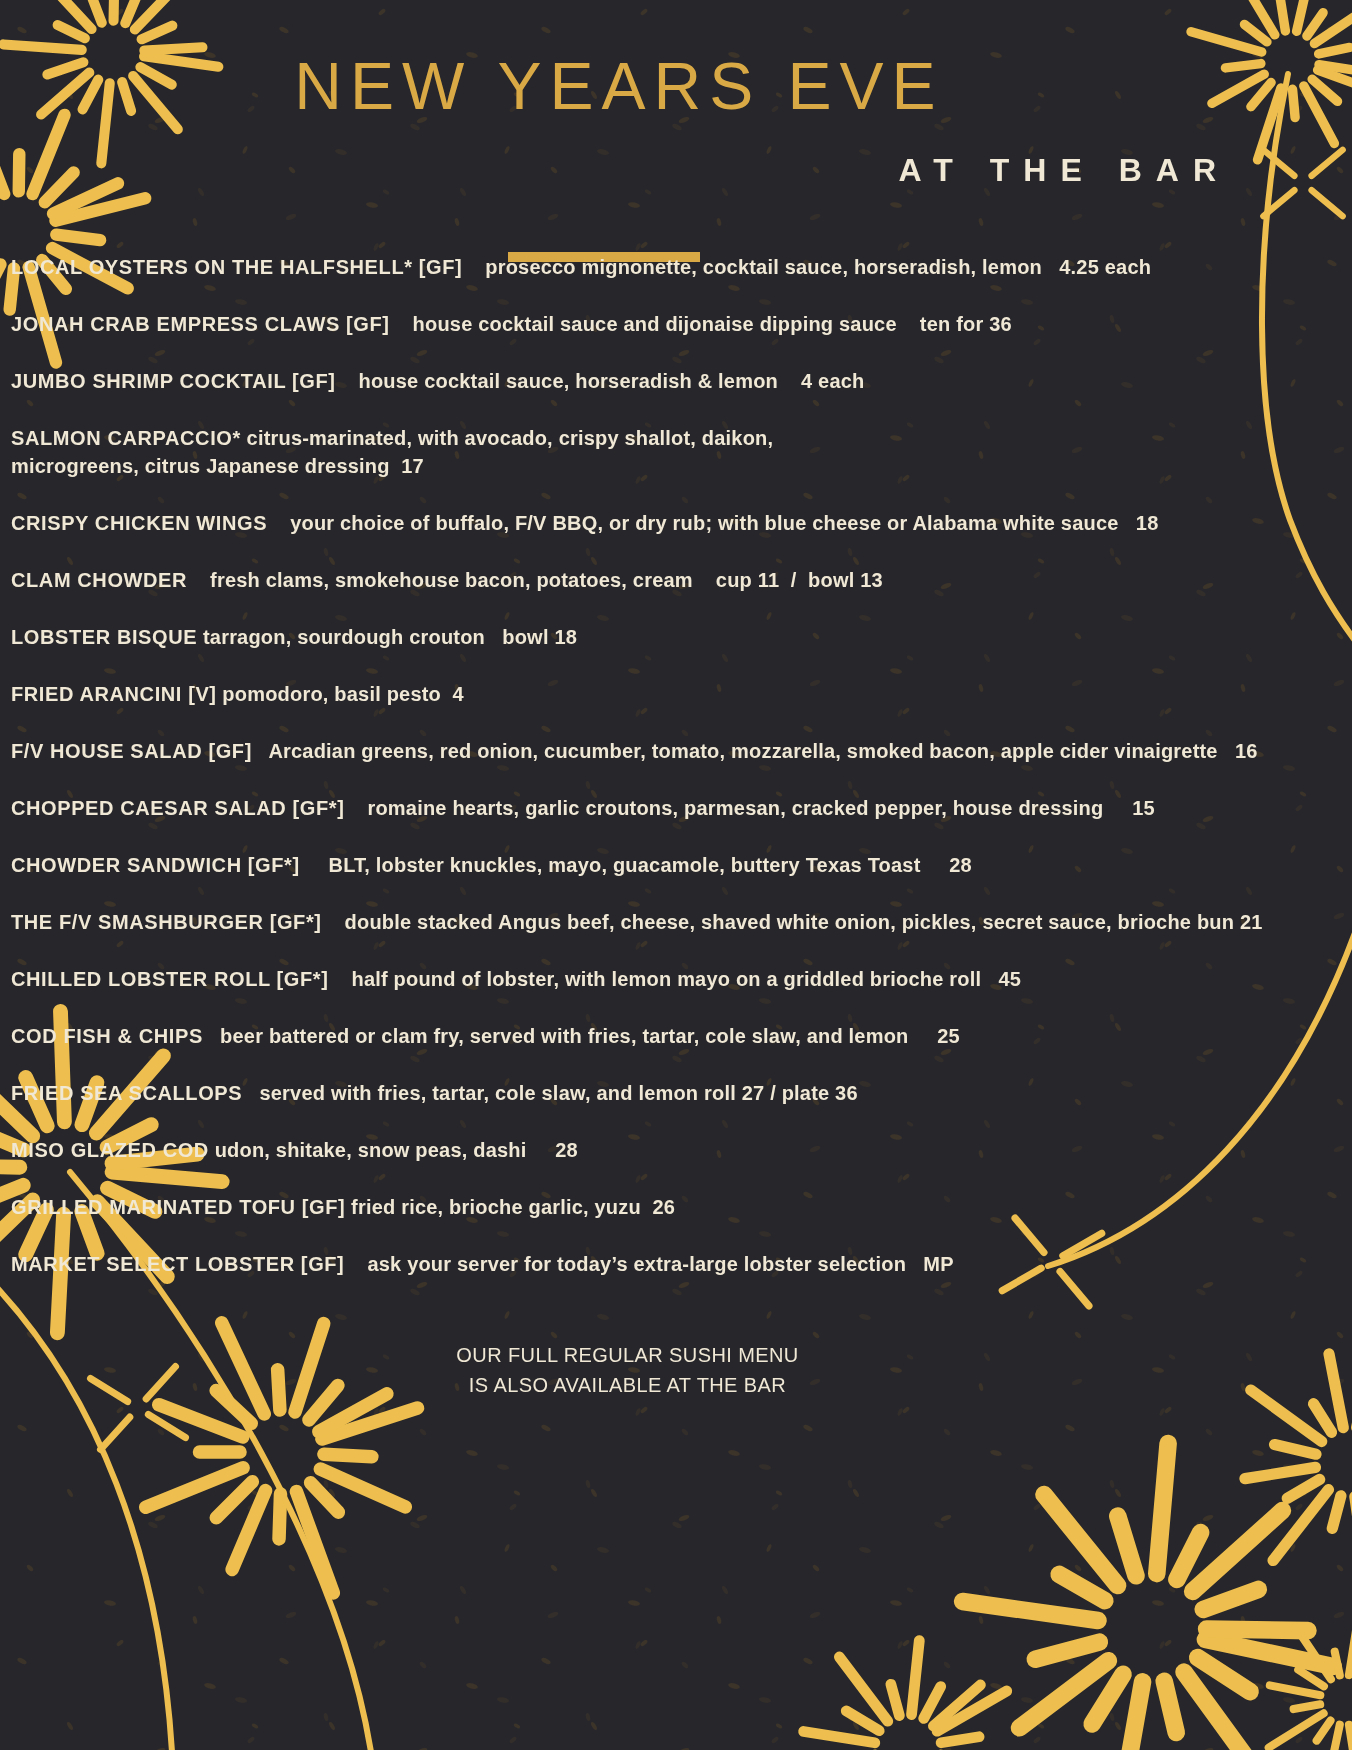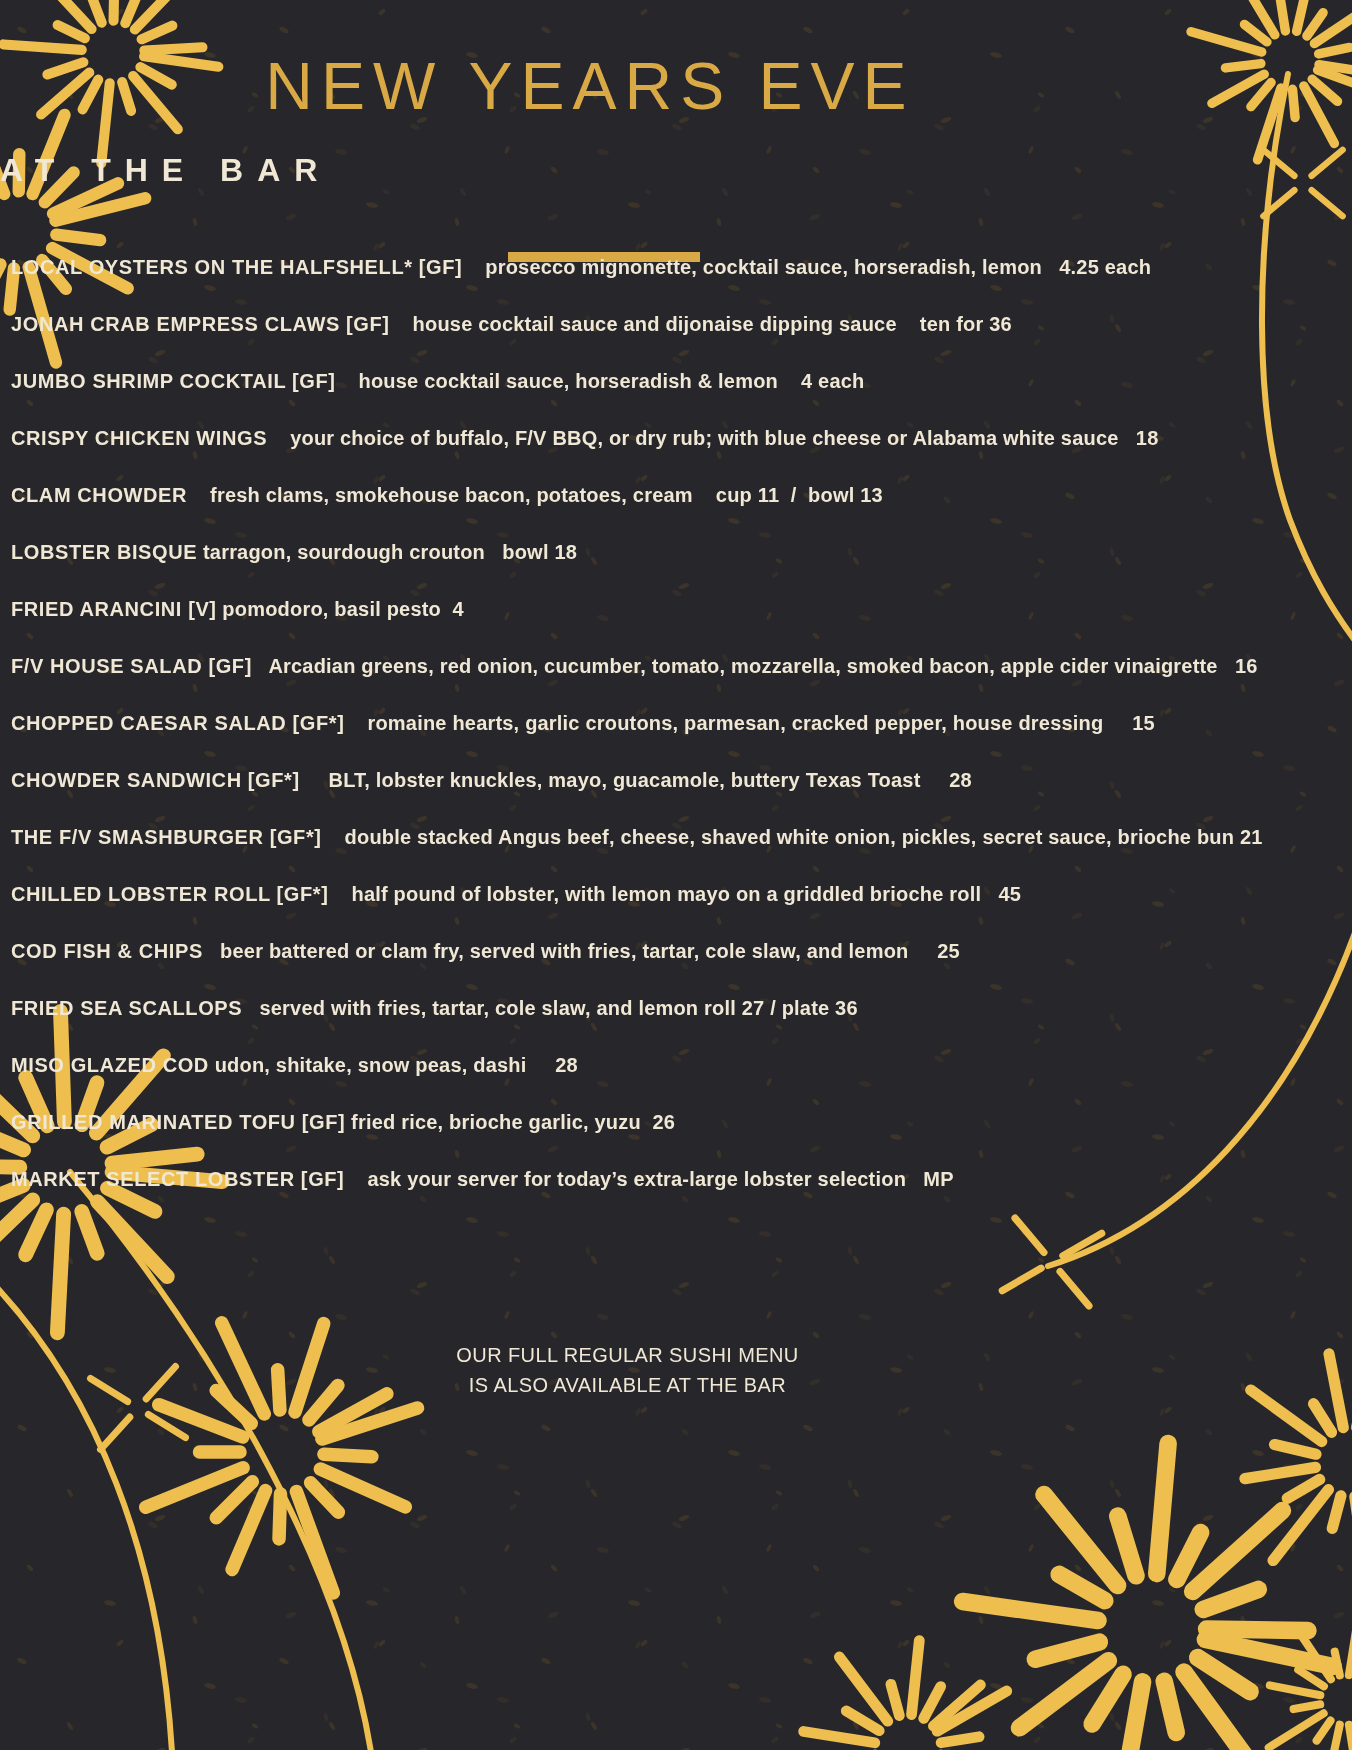--- a/index.html
+++ b/index.html
@@ -15,24 +15,25 @@
   .decor { position: absolute; inset: 0; width: 1352px; height: 1750px; }
   .decor .ray  { stroke: var(--gold, #eebf4e); stroke-width: 9; stroke-linecap: round; fill: none; }
   .decor .trail{ stroke: var(--gold, #eebf4e); stroke-width: 6; stroke-linecap: round; fill: none; }
   .decor .speck { fill: var(--speckle, #4e3d27); }
 
   .title {
     position: absolute; top: 48px; left: 0; width: 1180px;
     margin: 0; text-align: center;
     font-size: 66px; font-weight: 400; letter-spacing: 8px;
     color: var(--title-gold, #d9a945);
+    padding-left: 29px;
   }
   .subtitle {
     position: absolute; top: 152px; left: 0; width: 1230px;
-    text-align: left;
+    text-align: right;
     font-size: 32px; font-weight: 700; letter-spacing: 14px;
     color: var(--cream, #f0e8d5);
   }
   .divider {
     position: absolute; top: 252px; left: 508px;
     width: 192px; height: 10px;
     background: var(--title-gold, #d9a945);
   }
 
   .items {
@@ -129,20 +130,22 @@
   </svg>
 
   <h1 class="title">NEW YEARS EVE</h1>
   <div class="subtitle">AT THE BAR</div>
   <div class="divider"></div>
 
   <main class="items" id="items">
       <div class="menu-item"><span class="item-name">LOCAL OYSTERS ON THE HALFSHELL* [GF]</span><span class="item-description">    prosecco mignonette, cocktail sauce, horseradish, lemon</span><span class="item-price">   4.25 each</span></div>
       <div class="menu-item"><span class="item-name">JONAH CRAB EMPRESS CLAWS [GF]</span><span class="item-description">    house cocktail sauce and dijonaise dipping sauce</span><span class="item-price">    ten for 36</span></div>
       <div class="menu-item"><span class="item-name">JUMBO SHRIMP COCKTAIL [GF]</span><span class="item-description">    house cocktail sauce, horseradish &amp; lemon</span><span class="item-price">    4 each</span></div>
+      <div class="menu-item"><span class="item-name">SALMON CARPACCIO*</span><span class="item-description"> citrus-marinated, with avocado, crispy shallot, daikon,
+microgreens, citrus Japanese dressing</span><span class="item-price">  17</span></div>
       <div class="menu-item"><span class="item-name">CRISPY CHICKEN WINGS</span><span class="item-description">    your choice of buffalo, F/V BBQ, or dry rub; with blue cheese or Alabama white sauce</span><span class="item-price">   18</span></div>
       <div class="menu-item"><span class="item-name">CLAM CHOWDER</span><span class="item-description">    fresh clams, smokehouse bacon, potatoes, cream</span><span class="item-price">    cup 11  /  bowl 13</span></div>
       <div class="menu-item"><span class="item-name">LOBSTER BISQUE</span><span class="item-description"> tarragon, sourdough crouton</span><span class="item-price">   bowl 18</span></div>
       <div class="menu-item"><span class="item-name">FRIED ARANCINI [V]</span><span class="item-description"> pomodoro, basil pesto</span><span class="item-price">  4</span></div>
       <div class="menu-item"><span class="item-name">F/V HOUSE SALAD [GF]</span><span class="item-description">   Arcadian greens, red onion, cucumber, tomato, mozzarella, smoked bacon, apple cider vinaigrette</span><span class="item-price">   16</span></div>
       <div class="menu-item"><span class="item-name">CHOPPED CAESAR SALAD [GF*]</span><span class="item-description">    romaine hearts, garlic croutons, parmesan, cracked pepper, house dressing</span><span class="item-price">     15</span></div>
       <div class="menu-item"><span class="item-name">CHOWDER SANDWICH [GF*]</span><span class="item-description">     BLT, lobster knuckles, mayo, guacamole, buttery Texas Toast</span><span class="item-price">     28</span></div>
       <div class="menu-item"><span class="item-name">THE F/V SMASHBURGER [GF*]</span><span class="item-description">    double stacked Angus beef, cheese, shaved white onion, pickles, secret sauce, brioche bun</span><span class="item-price"> 21</span></div>
       <div class="menu-item"><span class="item-name">CHILLED LOBSTER ROLL [GF*]</span><span class="item-description">    half pound of lobster, with lemon mayo on a griddled brioche roll</span><span class="item-price">   45</span></div>
       <div class="menu-item"><span class="item-name">COD FISH &amp; CHIPS</span><span class="item-description">   beer battered or clam fry, served with fries, tartar, cole slaw, and lemon</span><span class="item-price">     25</span></div>

